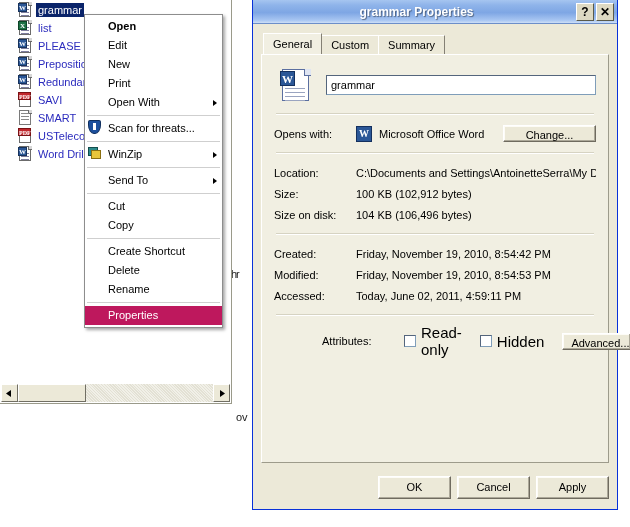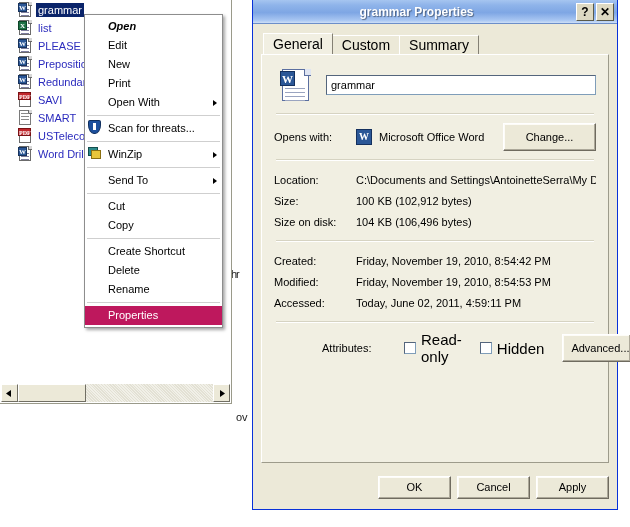--- a/index.html
+++ b/index.html
@@ -153,21 +153,21 @@
   .ctx-item {
     position: relative;
     height: 19px;
     line-height: 19px;
     padding-left: 23px;
     padding-right: 16px;
     font-size: 11px;
     color: #000;
     white-space: nowrap;
   }
-  .ctx-item.bold { font-weight: bold; font-style: italic; }
+  .ctx-item.bold { font-weight: bold; }
   .ctx-item.hl { background: #be185d; color: #ffffff; }
   .ctx-sep {
     height: 1px;
     margin: 3px 2px 3px 2px;
     background: #cfcfcf;
   }
   .ctx-arrow {
     position: absolute; right: 5px; top: 50%;
     transform: translateY(-50%);
     width: 0; height: 0;
@@ -250,21 +250,21 @@
     height: 21px;
     padding-left: 10px;
     display: flex;
     align-items: flex-end;
     margin-top: 9px;
   }
   .tab {
     height: 19px;
     line-height: 18px;
     padding: 0 9px;
-    font-size: 14px;
+    font-size: 11px;
     background: #ece9d8;
     border: 1px solid #ffffff;
     border-right-color: #848074;
     border-bottom: none;
     margin-right: -1px;
     white-space: nowrap;
     position: relative;
   }
   .tab.active {
     height: 21px;
@@ -385,21 +385,21 @@
   .opens-row { display:flex; align-items:center; }
 
   .btn {
     background: #ece9d8;
     border: 1px solid #ffffff;
     border-right-color: #6f6b5f;
     border-bottom-color: #6f6b5f;
     box-shadow: inset -1px -1px 0 #aca899, inset 1px 1px 0 #fdfcf7;
     font-size: 11px;
     color: #000;
-    height: 28px;
+    height: 17px;
     line-height: 19px;
     text-align: center;
     font-family: "Liberation Sans", sans-serif;
     padding: 0;
     cursor: default;
   }
   #change-btn { width: 93px; margin-left: auto; }
   #advanced-btn { width: 84px; margin-left: auto; padding-left: 8px; }
 
   .attr-row { display: flex; align-items: center; min-height: 22px; margin-left: 48px; }

